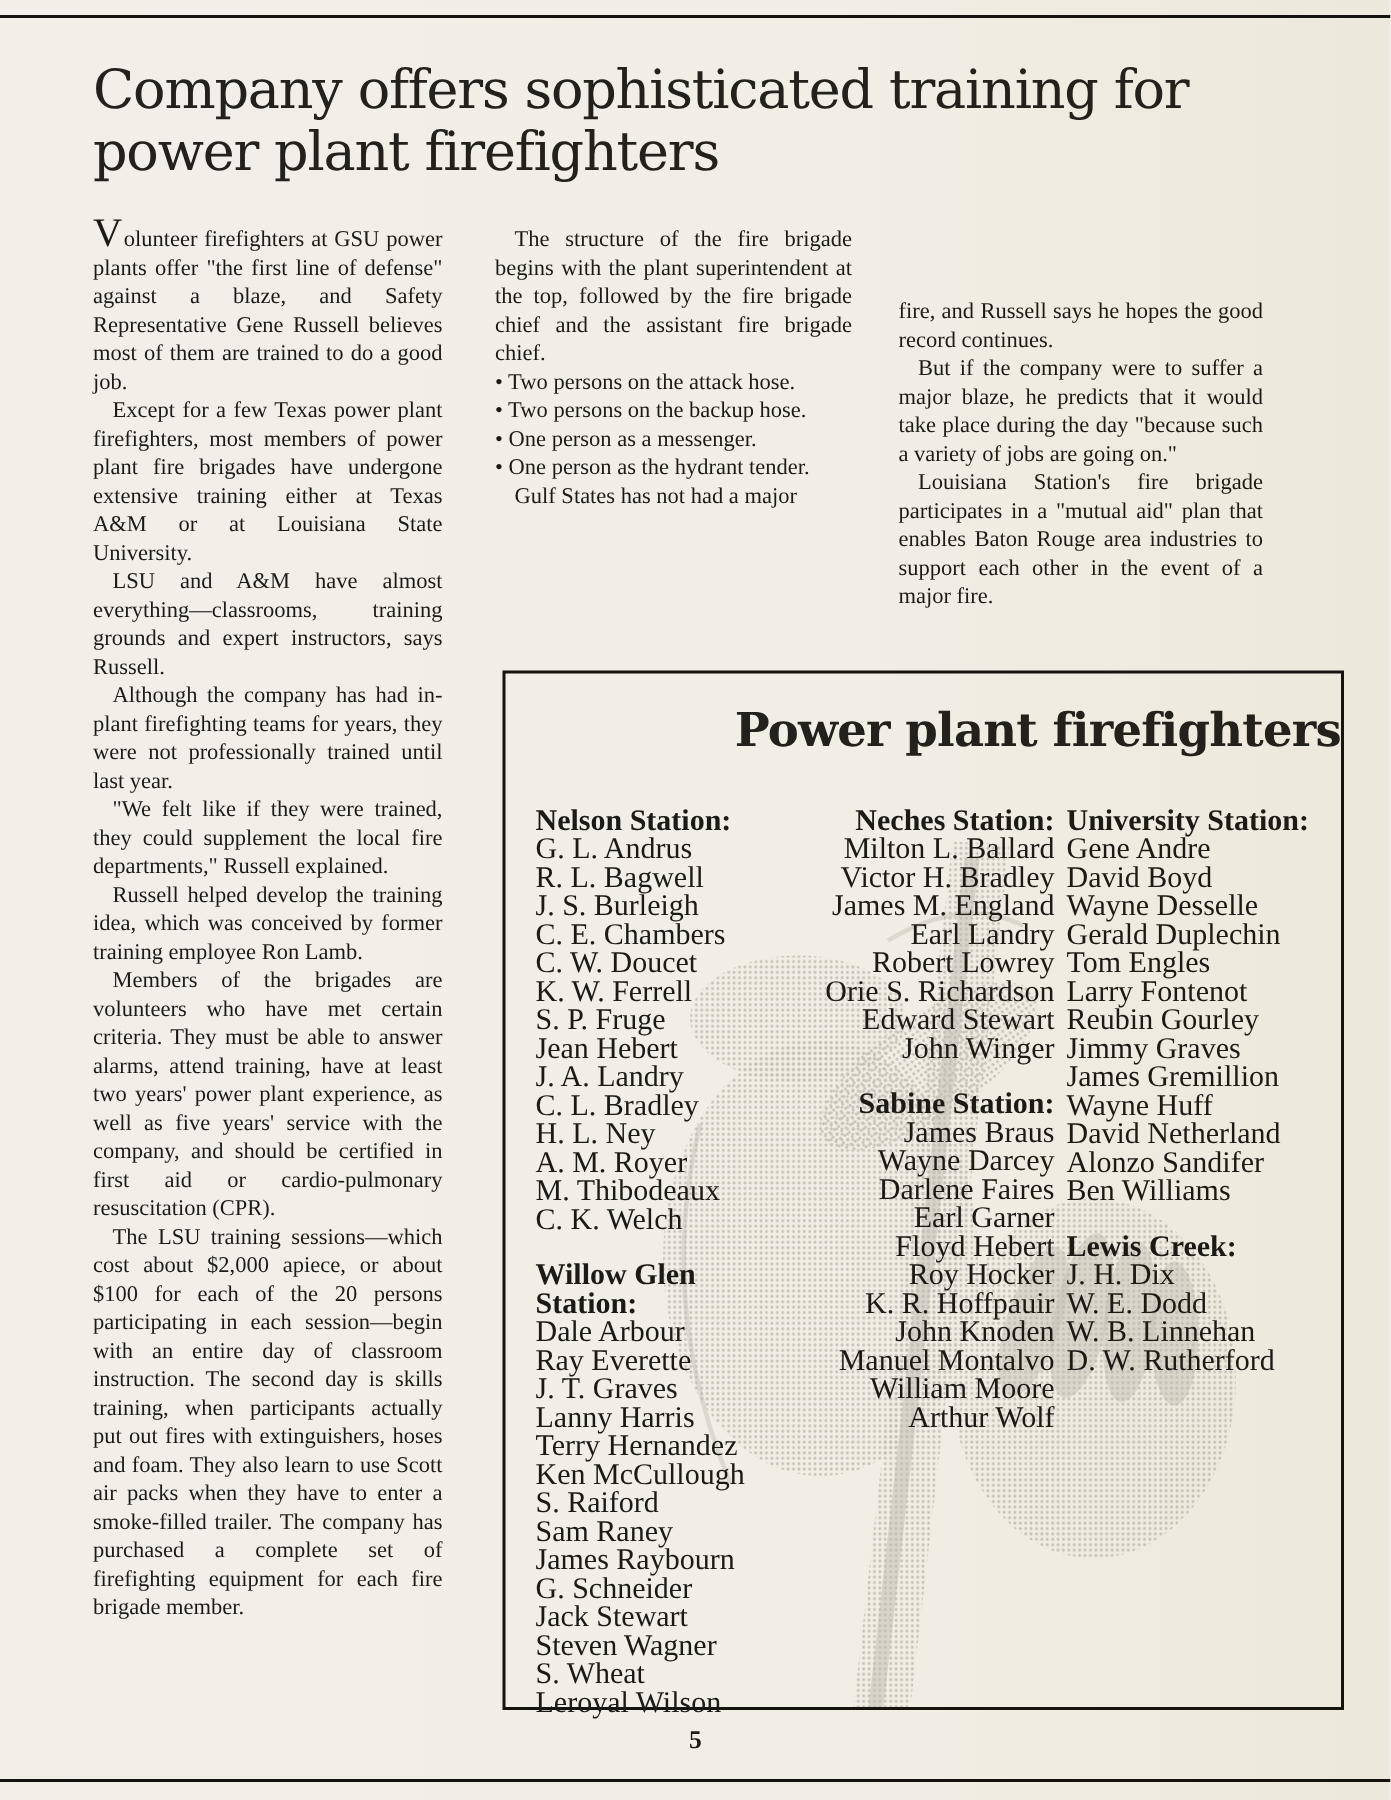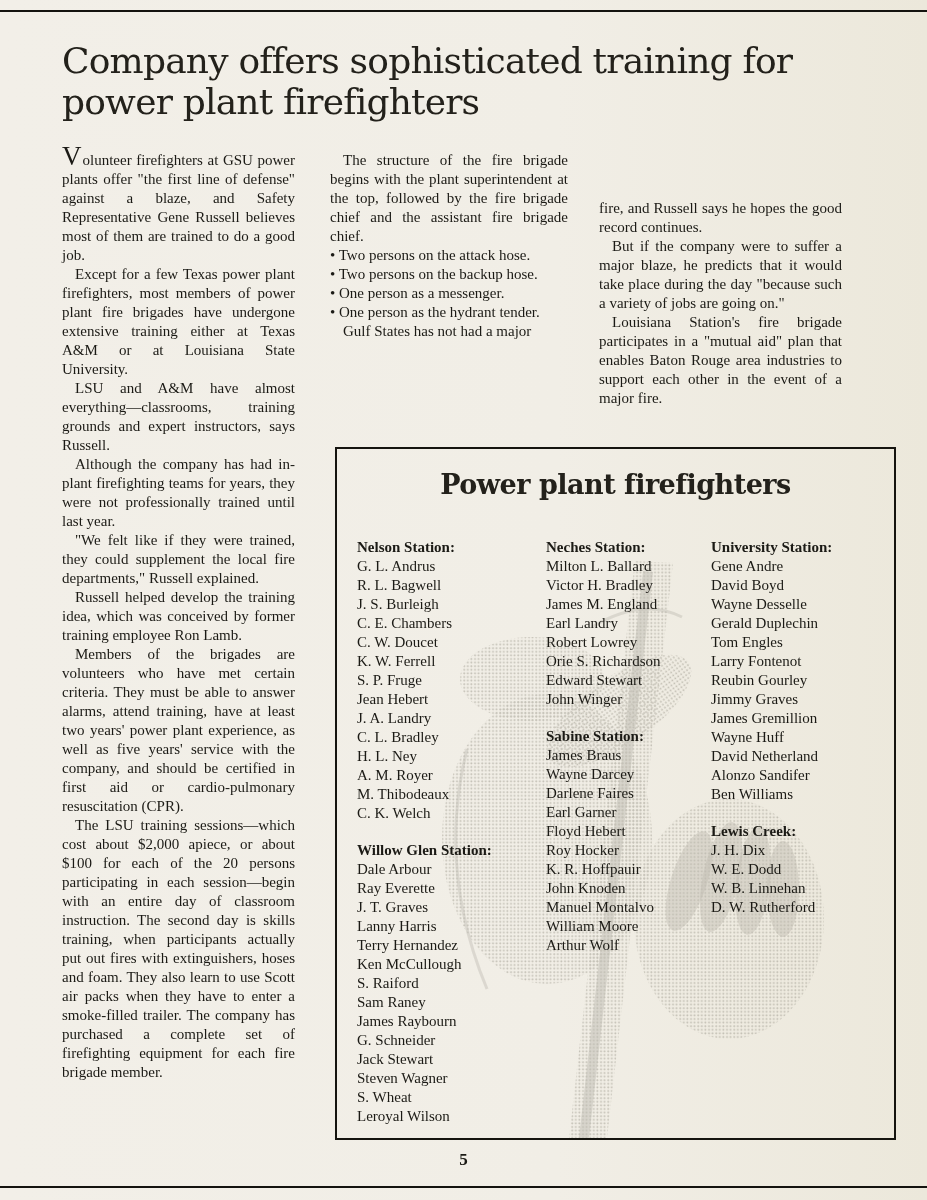--- a/index.html
+++ b/index.html
@@ -35,28 +35,28 @@
   .bullet-item { text-align:left; padding-left:13px; text-indent:-13px; }
   .bullet-item::before { content:"• "; }
 
   .roster-box {
     position:absolute; left:335px; top:447px; width:561px; height:693px;
     border:2px solid #15140f;
   }
   .roster-art { position:absolute; left:0; top:0; z-index:0; }
   .roster-title {
     position:relative; z-index:1;
-    margin-top:20px; text-align:center;
+    margin-top:20px; text-align:right;
     font-family:"DejaVu Serif", serif;
-    font-weight:800; font-size:27px; letter-spacing:-0.5px; color:#23211b;
+    font-weight:800; font-size:31px; letter-spacing:-0.5px; color:#23211b;
   }
   .roster-col { position:absolute; top:89px; width:174px; z-index:1;
-    font-size:15px; line-height:19px; }
+    font-size:20px; line-height:19px; }
   .roster-col-a { left:20px; }
-  .roster-col-b { left:209px; }
+  .roster-col-b { left:192px;text-align:right; }
   .roster-col-c { left:374px; }
   .roster-group { margin-bottom:18px; }
   .roster-heading { font-weight:bold; }
 
   .page-number {
     position:absolute; left:0; top:1150px; width:927px;
     text-align:center; font-weight:bold; font-size:17px;
   }
 </style>
 </head>

